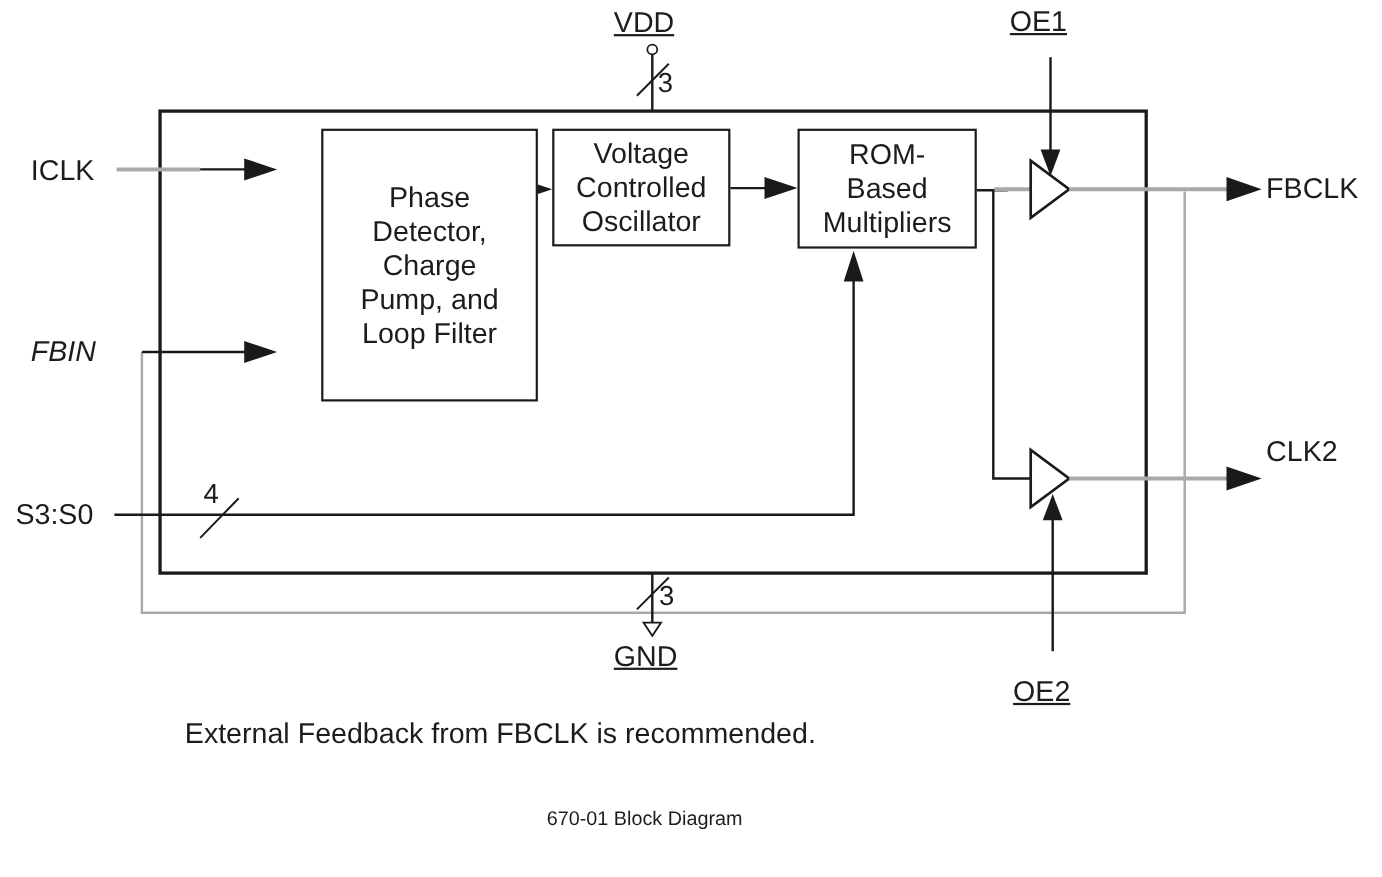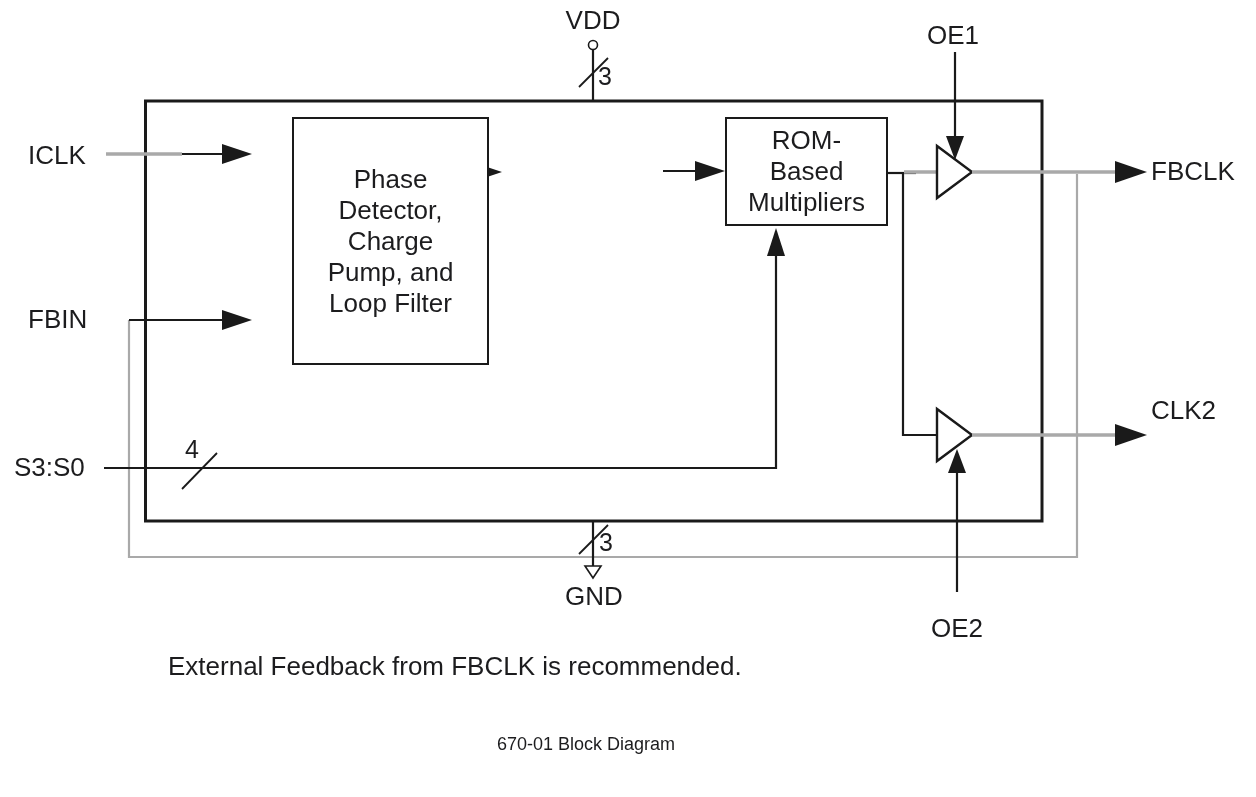--- a/index.html
+++ b/index.html
@@ -36,21 +36,21 @@
     display:flex;align-items:center;justify-content:center;
     text-align:center;
     white-space:pre-line;
     font-size:26px;line-height:31px;
   }
   .label{
     position:absolute;
     font-size:26px;line-height:28px;
     white-space:nowrap;
   }
-  .label.centered{text-align:center;}
+  .label.centered{text-decoration:underline;}
   .bus-num{
     position:absolute;
     font-size:25px;line-height:26px;
   }
   .note{
     position:absolute;
     font-size:26px;line-height:28px;
     white-space:nowrap;
   }
   .caption{
@@ -113,30 +113,33 @@
 
     <line class="wire" x1="957" y1="592" x2="957" y2="470"></line>
     <polygon class="arrow" points="948,473 966,473 957,449"></polygon>
   </svg>
 
   <div class="block" style="left:252px;top:117px;width:197px;height:248px;margin-left:40px;">Phase
 Detector,
 Charge
 Pump, and
 Loop Filter</div>
+  <div class="block" style="left:502px;top:117px;width:162px;height:107px;">Voltage
+Controlled
+Oscillator</div>
   <div class="block" style="left:725px;top:117px;width:163px;height:109px;">ROM-
 Based
 Multipliers</div>
 
   <div class="label" style="left:28px;top:141px;">ICLK</div>
-  <div class="label" style="left:28px;top:305px;">FBIN</div>
+  <div class="label" style="left:28px;top:305px;font-style:italic;">FBIN</div>
   <div class="label" style="left:14px;top:453px;">S3:S0</div>
   <div class="label centered" style="left:558px;top:6px;width:70px;">VDD</div>
   <div class="label centered" style="left:558px;top:582px;width:72px;">GND</div>
-  <div class="label centered" style="left:918px;top:21px;width:70px;">OE1</div>
+  <div class="label centered" style="left:918px;top:5px;width:70px;">OE1</div>
   <div class="label centered" style="left:921px;top:598px;width:72px;margin-top:16px;">OE2</div>
   <div class="label" style="left:1151px;top:157px;">FBCLK</div>
   <div class="label" style="left:1151px;top:396px;">CLK2</div>
 
   <div class="bus-num" style="left:185px;top:436px;">4</div>
   <div class="bus-num" style="left:598px;top:63px;">3</div>
   <div class="bus-num" style="left:599px;top:529px;">3</div>
 
   <div class="note" style="left:168px;top:652px;">External Feedback from FBCLK is recommended.</div>
   <div class="caption" style="left:400px;top:730px;width:372px;">670-01 Block Diagram</div>

